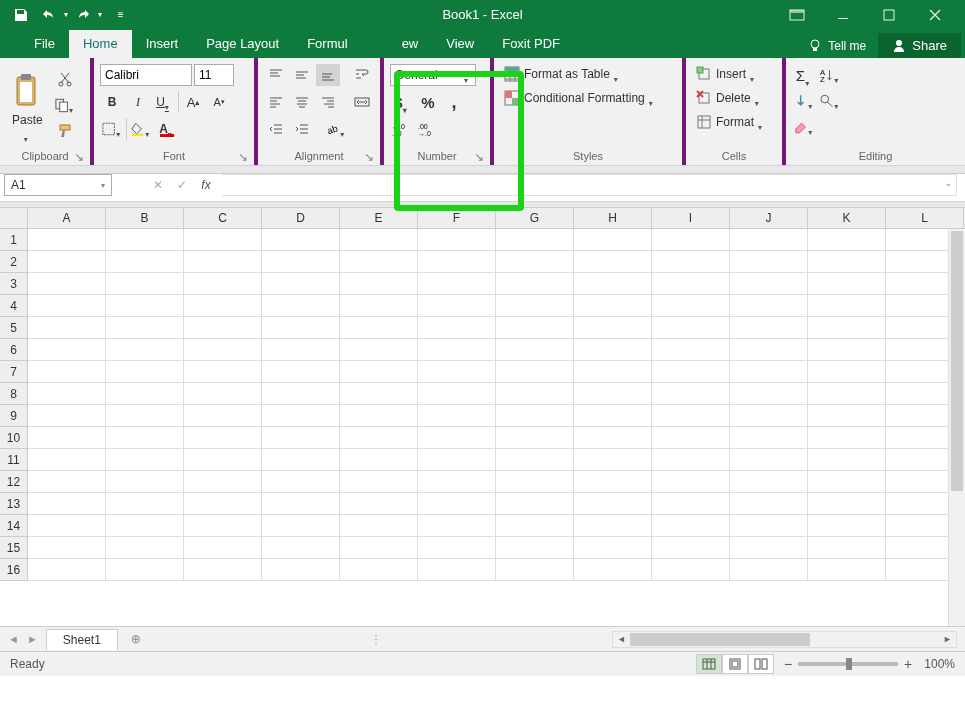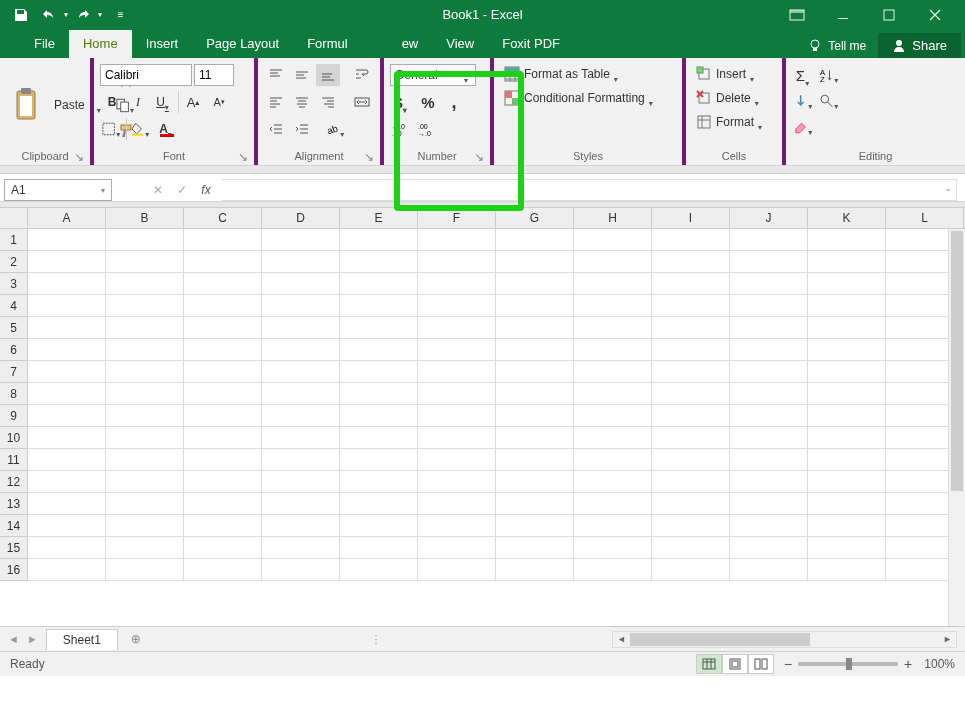--- a/index.html
+++ b/index.html
@@ -10,33 +10,33 @@
   .qat { display: flex; align-items: center; gap: 2px; padding-left: 8px; }
   .qat-btn { width: 26px; height: 24px; display: flex; align-items: center; justify-content: center; cursor: pointer; }
   .qat-btn svg { fill: #fff; }
   .title-text { position: absolute; left: 50%; transform: translateX(-50%); font-size: 13px; }
   .win-controls { margin-left: auto; display: flex; align-items: center; gap: 18px; padding-right: 16px; opacity: .9; }
   .win-controls div { width: 28px; height: 28px; display: flex; align-items: center; justify-content: center; cursor: pointer; }
   
   
   .tab-bar { background: #0e7a3b; height: 29px; display: flex; align-items: flex-end; padding-left: 20px; color: #fff; position: relative; }
   .tab { padding: 6px 14px 7px; font-size: 13px; cursor: pointer; }
-  .tab.active { background: #f1f1f1; color: #4d7c0f; }
+  .tab.active { background: #f1f1f1; color: #0f766e; }
   .tab-right { margin-left: auto; display: flex; align-items: center; padding-right: 4px; }
   .tellme { display: flex; align-items: center; gap: 6px; padding: 4px 12px; cursor: pointer; }
   .share-btn { background: #0b6430; padding: 5px 14px; display: flex; align-items: center; gap: 6px; cursor: pointer; font-size: 13px; }
   
   
   .ribbon { background: #f1f1f1; height: 108px; display: flex; border-bottom: 1px solid #d4d4d4; position: relative; }
   .group { border-right: 4px solid #701a75; display: flex; flex-direction: column; padding: 4px 6px 2px; position: relative; }
   .group-body { flex: 1; display: flex; }
   .group-label { text-align: center; font-size: 11px; color: #666; padding: 2px 0 1px; white-space: nowrap; }
   .dlaunch { position: absolute; bottom: 3px; right: 4px; width: 12px; height: 12px; cursor: pointer; color: #888; }
   
-  .big-btn { display: flex; flex-direction: row; align-items: center; justify-content: center; padding: 2px 6px; cursor: pointer; gap: 12px; }
+  .big-btn { display: flex; flex-direction: column; align-items: center; justify-content: center; padding: 2px 6px; cursor: pointer; gap: 4px; }
   .small-btn { width: 24px; height: 22px; display: flex; align-items: center; justify-content: center; cursor: pointer; position: relative; }
   .row { display: flex; align-items: center; gap: 2px; }
   .col { display: flex; flex-direction: column; gap: 2px; }
   
   
   .clip-col { display: flex; flex-direction: column; gap: 4px; padding: 2px 8px 2px 4px; justify-content: center; }
   
   
   .font-select, .size-select { border: 1px solid #ababab; background: #fff; height: 22px; font-size: 12px; padding: 0 4px; }
   .font-select { width: 92px; }
@@ -44,21 +44,21 @@
   
   
   .num-select { border: 1px solid #ababab; background: #fff; height: 22px; width: 86px; font-size: 12px; display: flex; align-items: center; justify-content: space-between; padding: 0 4px; cursor: pointer; }
   
   
   .style-item { display: flex; align-items: center; gap: 4px; padding: 2px 4px; cursor: pointer; font-size: 12px; white-space: nowrap; }
   .caret-down { width: 7px; height: 7px; display: inline-block; }
   .caret-down::after { content: "▾"; font-size: 8px; color: #555; }
   
   
-  .formula-bar { height: 28px; border-bottom: 1px solid #d4d4d4; display: flex; align-items: flex-end; background: #fff; padding-right: 8px; }
+  .formula-bar { height: 28px; border-bottom: 1px solid #d4d4d4; display: flex; align-items: flex-start; background: #fff; padding-right: 8px; }
   .namebox { width: 108px; border: 1px solid #ababab; height: 22px; margin: 0 4px; display: flex; align-items: center; padding: 0 6px; font-size: 12px; background: #fff; position: relative; }
   .namebox::after { content: "▾"; position: absolute; right: 6px; color: #888; font-size: 8px; }
   .fx-btn { width: 24px; height: 22px; display: flex; align-items: center; justify-content: center; color: #aaa; cursor: pointer; }
   .fx-input { flex: 1; height: 22px; border: 1px solid #e0e0e0; border-left: none; background: #fff; margin-left: 4px; position: relative; }
   .fx-expand { position: absolute; right: 4px; top: 3px; color: #888; font-size: 9px; cursor: pointer; }
   
   
   .grid-area { height: 418px; overflow: hidden; position: relative; display: flex; flex-direction: column; }
   .grid-headers { display: flex; height: 21px; background: #eee; border-bottom: 1px solid #ccc; }
   .corner { width: 28px; border-right: 1px solid #ccc; background: #eee; }

